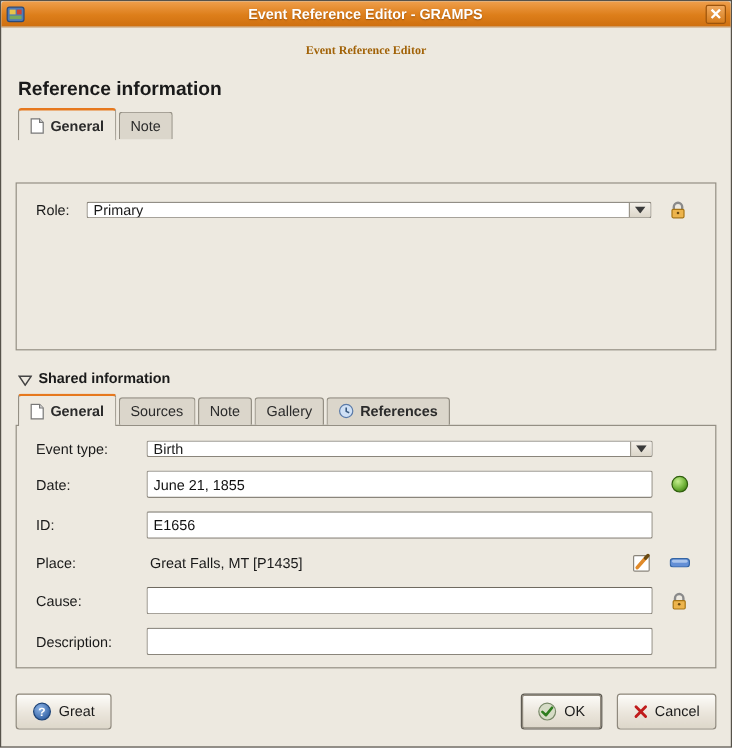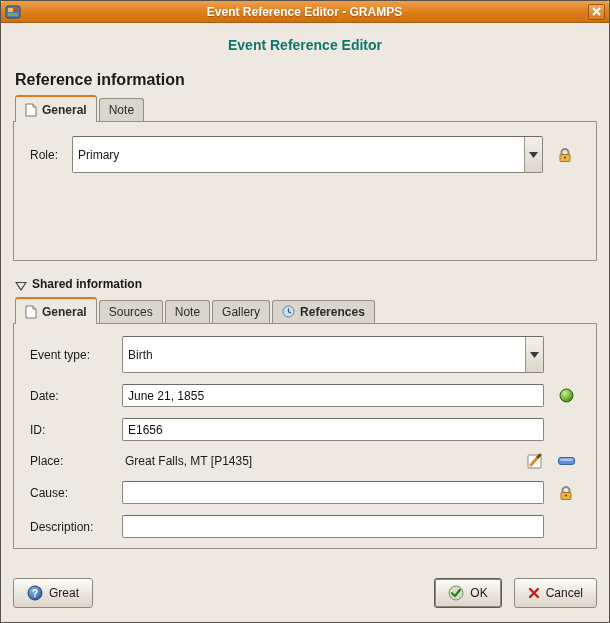--- a/index.html
+++ b/index.html
@@ -29,21 +29,21 @@
   }
   .close-btn{
     width:17px;height:16px;flex:0 0 17px;
     display:flex;align-items:center;justify-content:center;
     background:linear-gradient(#f0a95e,#d67c1c);
     border:1px solid #9c540c;
     border-radius:2px;cursor:default;
   }
   
   .content{flex:1;display:flex;flex-direction:column;padding:0 12px;overflow:hidden;}
-  .heading{margin:14px 0 6px;text-align:center;font-size:14px;font-weight:bold;color:#0f766e;}
+  .heading{margin:14px 0 6px;text-align:center;font-size:10px;font-weight:bold;color:#a16207;font-family:Liberation Serif, serif;}
   .section-label{margin:12px 0 6px 2px;font-weight:bold;font-size:16px;}
   .expander{margin:16px 0 6px 2px;display:flex;align-items:flex-end;gap:5px;font-weight:bold;cursor:default;}
   
   .tabs{display:flex;align-items:flex-end;padding-left:2px;position:relative;z-index:2;}
   .tab{
     display:flex;align-items:center;gap:5px;
     height:23px;padding:2px 9px 3px;margin-right:2px;
     background:#dbd6cb;
     border:1px solid #948f84;border-bottom:none;
     border-radius:3px 3px 0 0;
@@ -52,35 +52,35 @@
   .tab.active{
     height:27px;background:#EDE9E0;
     border-top:2px solid #E6781E;
     font-weight:bold;margin-bottom:-1px;padding-top:3px;
   }
   .tab.bold{font-weight:bold;}
   .panel{
     border:1px solid #948f84;background:#EDE9E0;
     position:relative;z-index:1;
   }
-  .panel-ref{height:140px;padding:14px 9px 0 16px;}
+  .panel-ref{height:140px;padding:14px 9px 0 16px;margin-top:36px;}
   .panel-shared{padding:12px 8px 10px 16px;}
   
   .role-row{display:flex;align-items:center;}
   .role-row label{width:42px;flex:0 0 42px;}
   .grid{display:grid;grid-template-columns:92px 1fr 44px;row-gap:11px;align-items:center;}
   .icon-cell{display:flex;align-items:center;justify-content:center;}
   input.text{
     width:100%;height:23px;padding:2px 5px;
     border:1px solid #8a857b;border-top-color:#6f6a60;
     background:#fff;font-family:inherit;font-size:12px;color:#111;
     border-radius:2px;
   }
   .combo{
-    flex:1;height:37px;display:flex;align-items:stretch;
+    flex:1;height:14px;display:flex;align-items:stretch;
     border:1px solid #8a857b;border-top-color:#6f6a60;
     background:#fff;border-radius:2px;overflow:hidden;justify-content:center;
   }
   .combo .combo-value{flex:1;display:flex;align-items:center;padding:0 5px;}
   .combo .combo-btn{
     width:18px;flex:0 0 18px;
     display:flex;align-items:center;justify-content:center;
     background:linear-gradient(#f4f0e9,#dcd6c9);
     border-left:1px solid #9a958a;
   }

